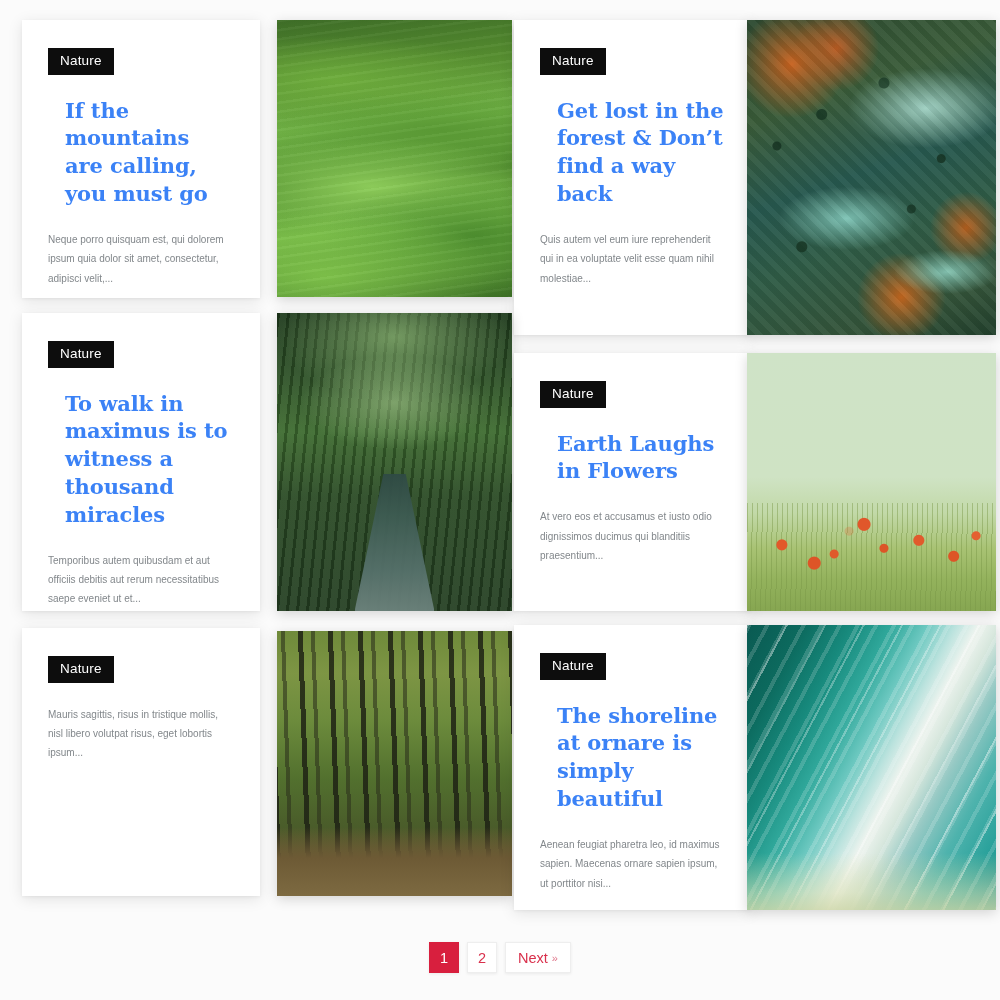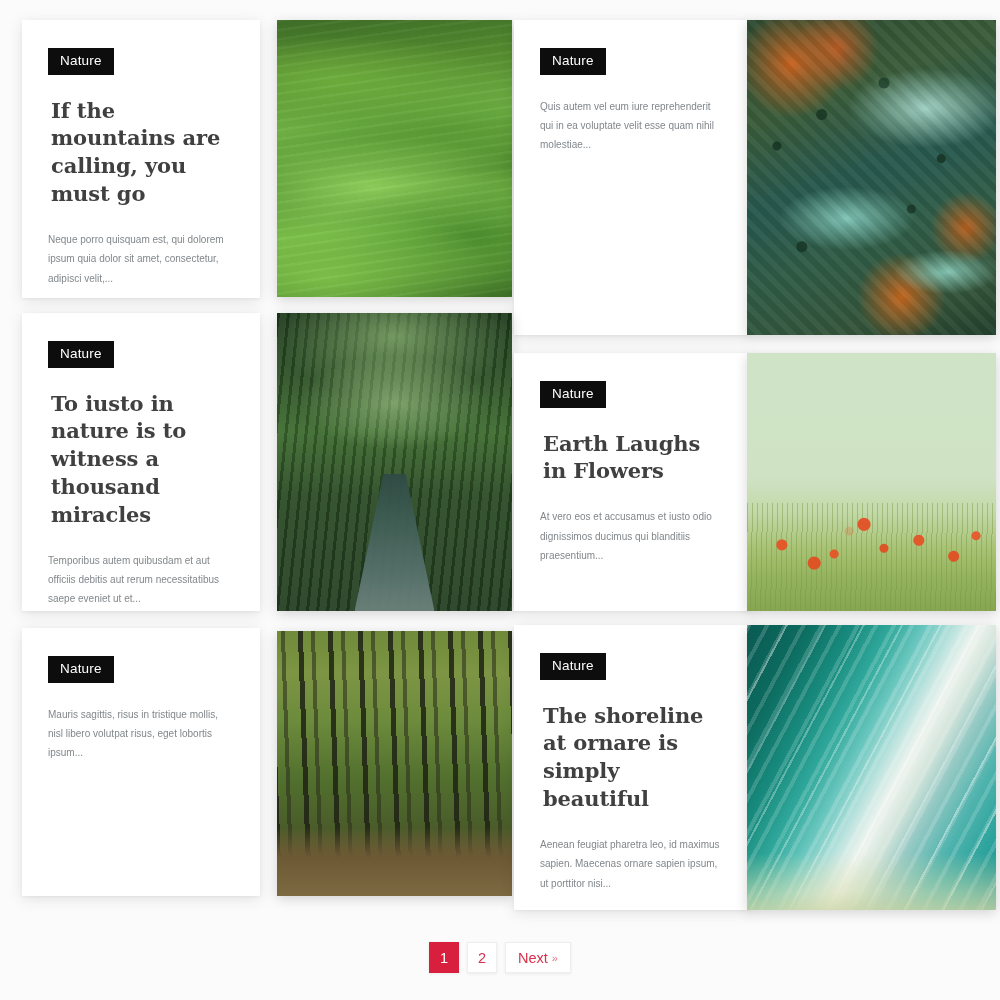--- a/index.html
+++ b/index.html
@@ -53,22 +53,22 @@
     letter-spacing: 0.2px;
     padding: 6px 12px 7px 12px;
     line-height: 1;
     margin-bottom: 22px;
   }
   .card-title {
     font-family: "DejaVu Serif", "Liberation Serif", serif;
     font-size: 21px;
     font-weight: bold;
     line-height: 1.33;
-    color: #404040;
-    margin: 0 0 22px 3px;
+    color: #3b82f6;
+    margin: 0 0 22px 17px;
     letter-spacing: -0.1px;
   }
   .card-excerpt {
     font-family: "Liberation Sans", sans-serif;
     font-size: 10px;
     line-height: 1.92;
     color: #82878b;
     margin: 0;
   }
 
@@ -274,32 +274,33 @@
       </div>
     </article>
 
     <article class="card" style="left:510px; top:20px; width:472px; height:315px;">
       <div class="card-panel" style="width:238px; height:315px;"></div>
       <div class="card-image img-lakes" style="left:233px; top:0px; width:249px; height:315px;">
         <div class="layer"></div>
       </div>
       <div class="card-body" style="width:238px;">
         <span class="badge">Nature</span>
+        <h2 class="card-title">Get lost in the forest &amp; Don’t find a way back</h2>
         <p class="card-excerpt">Quis autem vel eum iure reprehenderit qui in ea voluptate velit esse quam nihil molestiae...</p>
       </div>
     </article>
 
     <article class="card" style="left:18px; top:313px; width:472px; height:298px;">
       <div class="card-panel" style="width:238px; height:298px;"></div>
       <div class="card-image img-bridge" style="left:255px; top:0px; width:235px; height:298px;">
         <div class="layer"></div>
       </div>
       <div class="card-body" style="width:238px;">
         <span class="badge">Nature</span>
-        <h2 class="card-title">To iusto in nature is to witness a thousand miracles</h2>
+        <h2 class="card-title">To walk in maximus is to witness a thousand miracles</h2>
         <p class="card-excerpt">Temporibus autem quibusdam et aut officiis debitis aut rerum necessitatibus saepe eveniet ut et...</p>
       </div>
     </article>
 
     <article class="card" style="left:510px; top:353px; width:472px; height:258px;">
       <div class="card-panel" style="width:238px; height:258px;"></div>
       <div class="card-image img-poppies" style="left:233px; top:0px; width:249px; height:258px;">
         <div class="layer"></div>
       </div>
       <div class="card-body" style="width:238px;">

